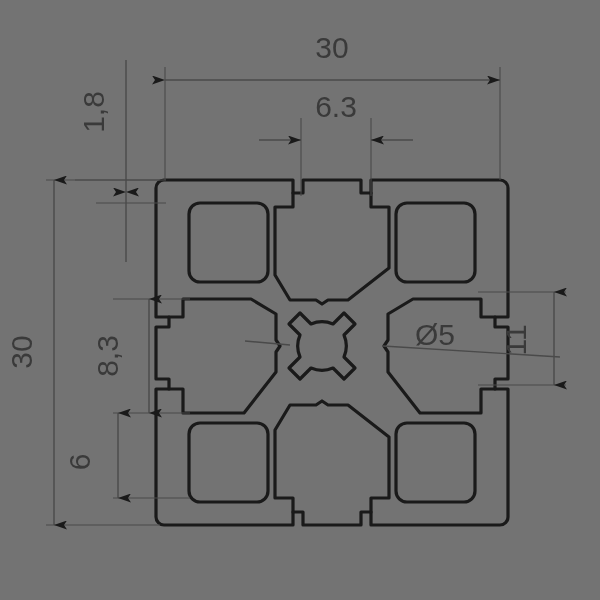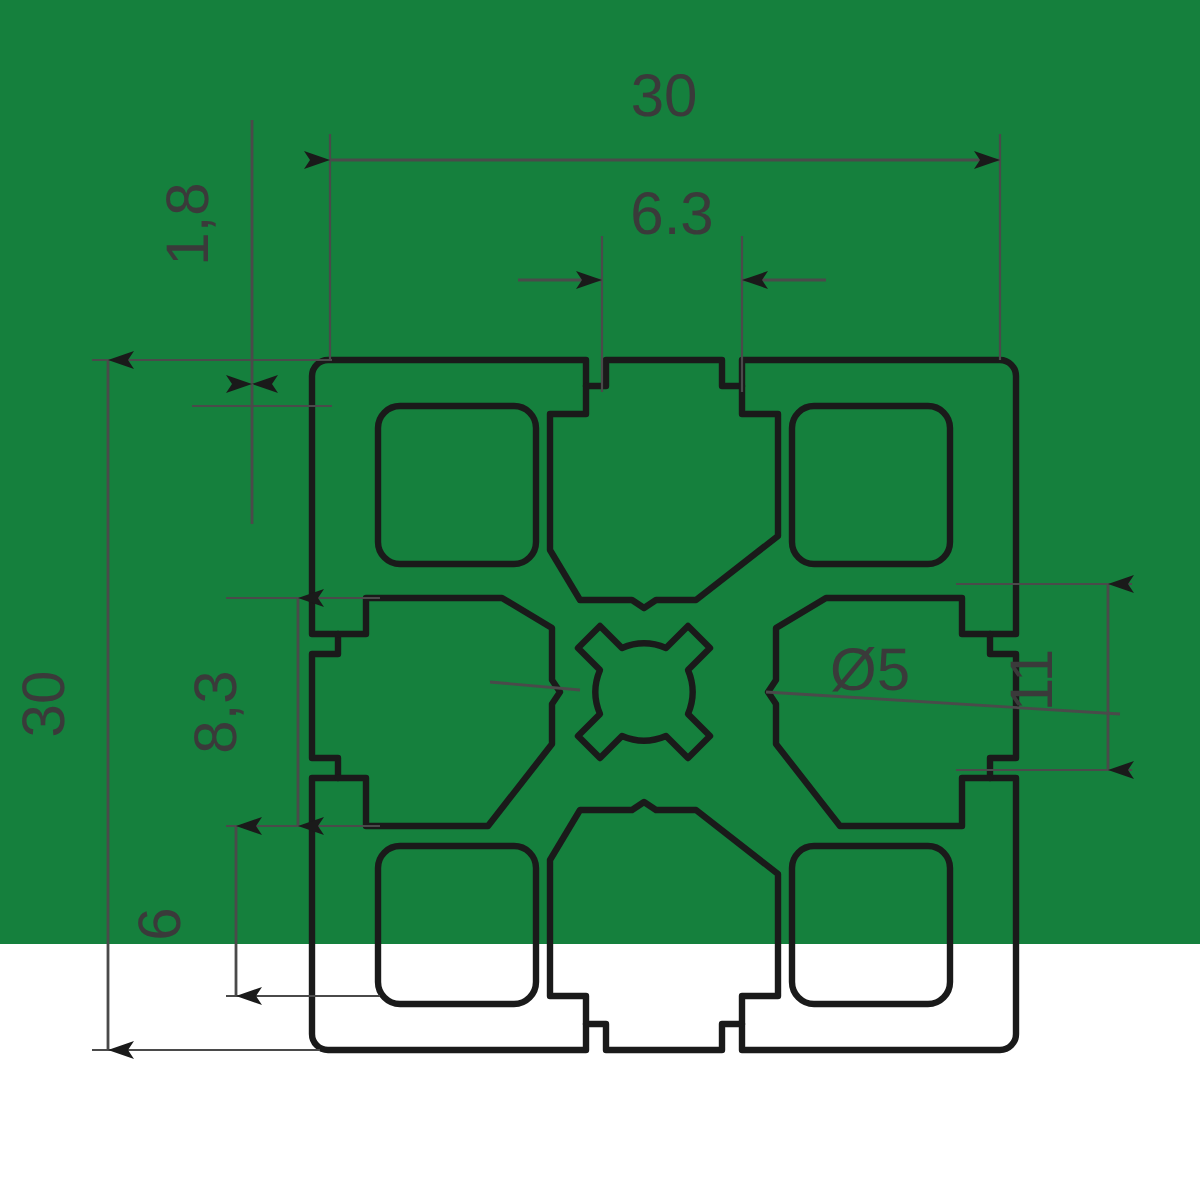--- a/index.html
+++ b/index.html
@@ -1,18 +1,18 @@
 <!DOCTYPE html>
 <html><head>
 <meta charset="utf-8">
 <style>
   html,body{margin:0;padding:0;background:#ffffff;}
   body{width:600px;height:600px;overflow:hidden;
        font-family:"Liberation Sans", sans-serif;}
-  #stage{position:relative;width:600px;height:472px;background:#15803d;}
+  #stage{position:relative;width:600px;height:600px;background:#737373;}
   svg{display:block;}
   .dimtext{font-family:"Liberation Sans", sans-serif;font-size:30px;fill:#3a3a3a;}
 </style>
 </head>
 <body>
 
 <div id="stage">
 <svg width="600" height="600" viewBox="0 0 600 600">
 
   <defs>

